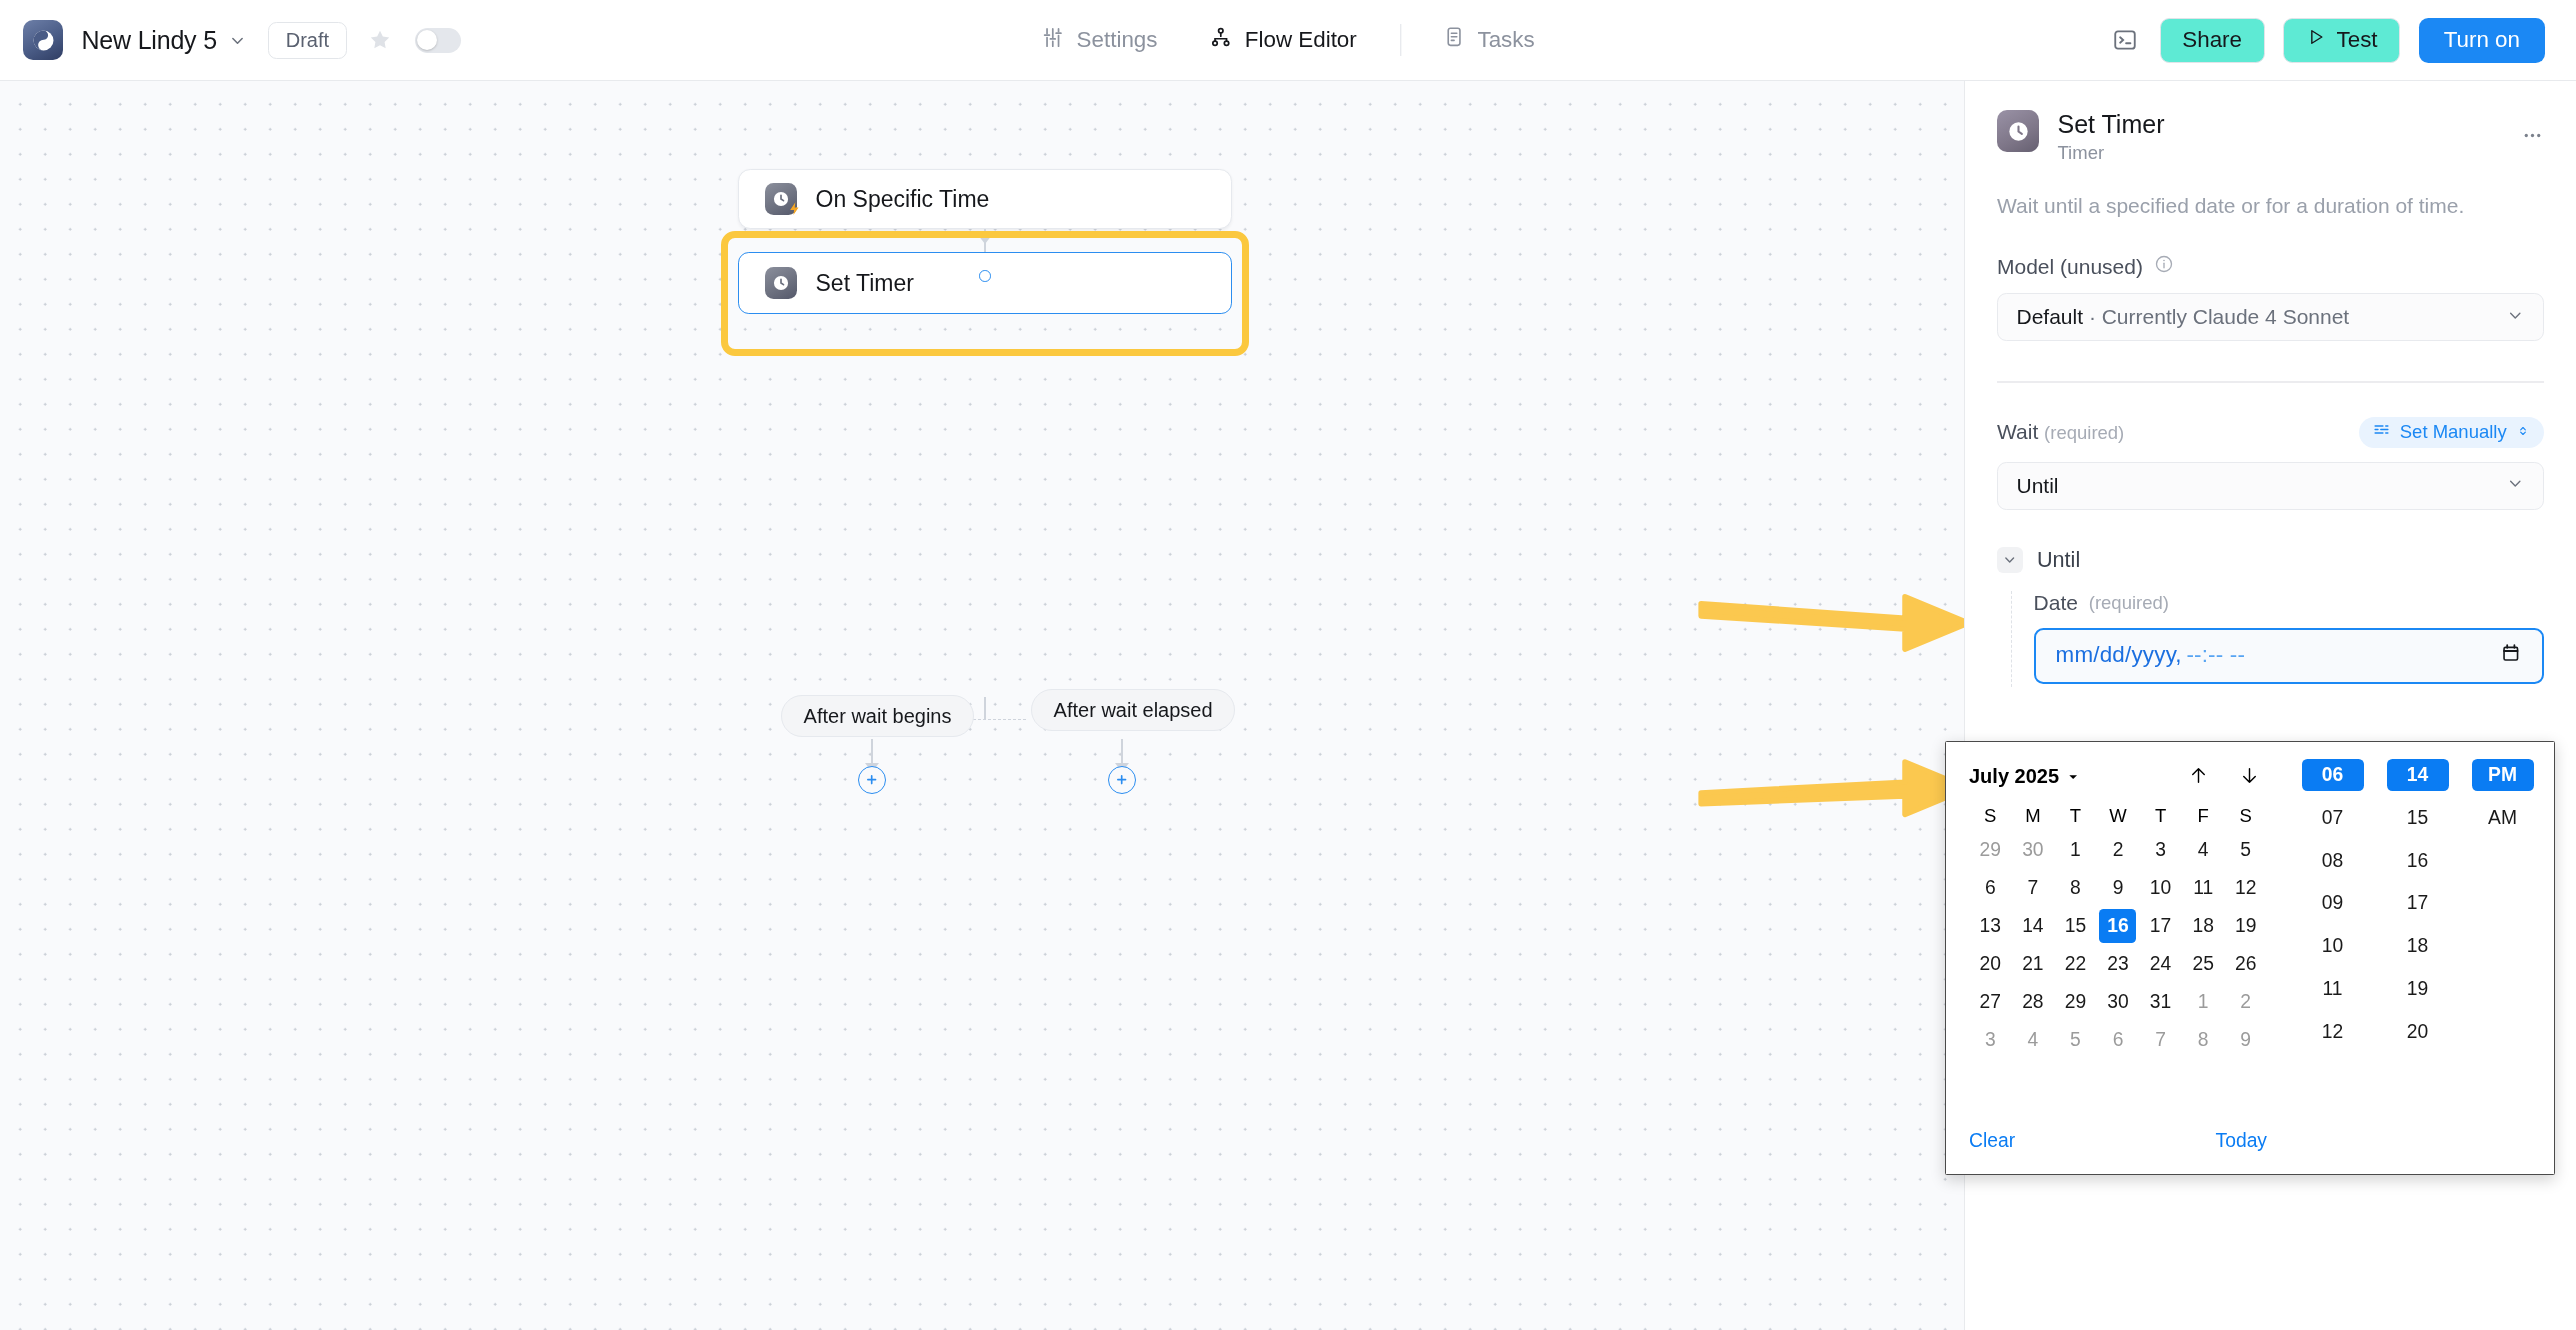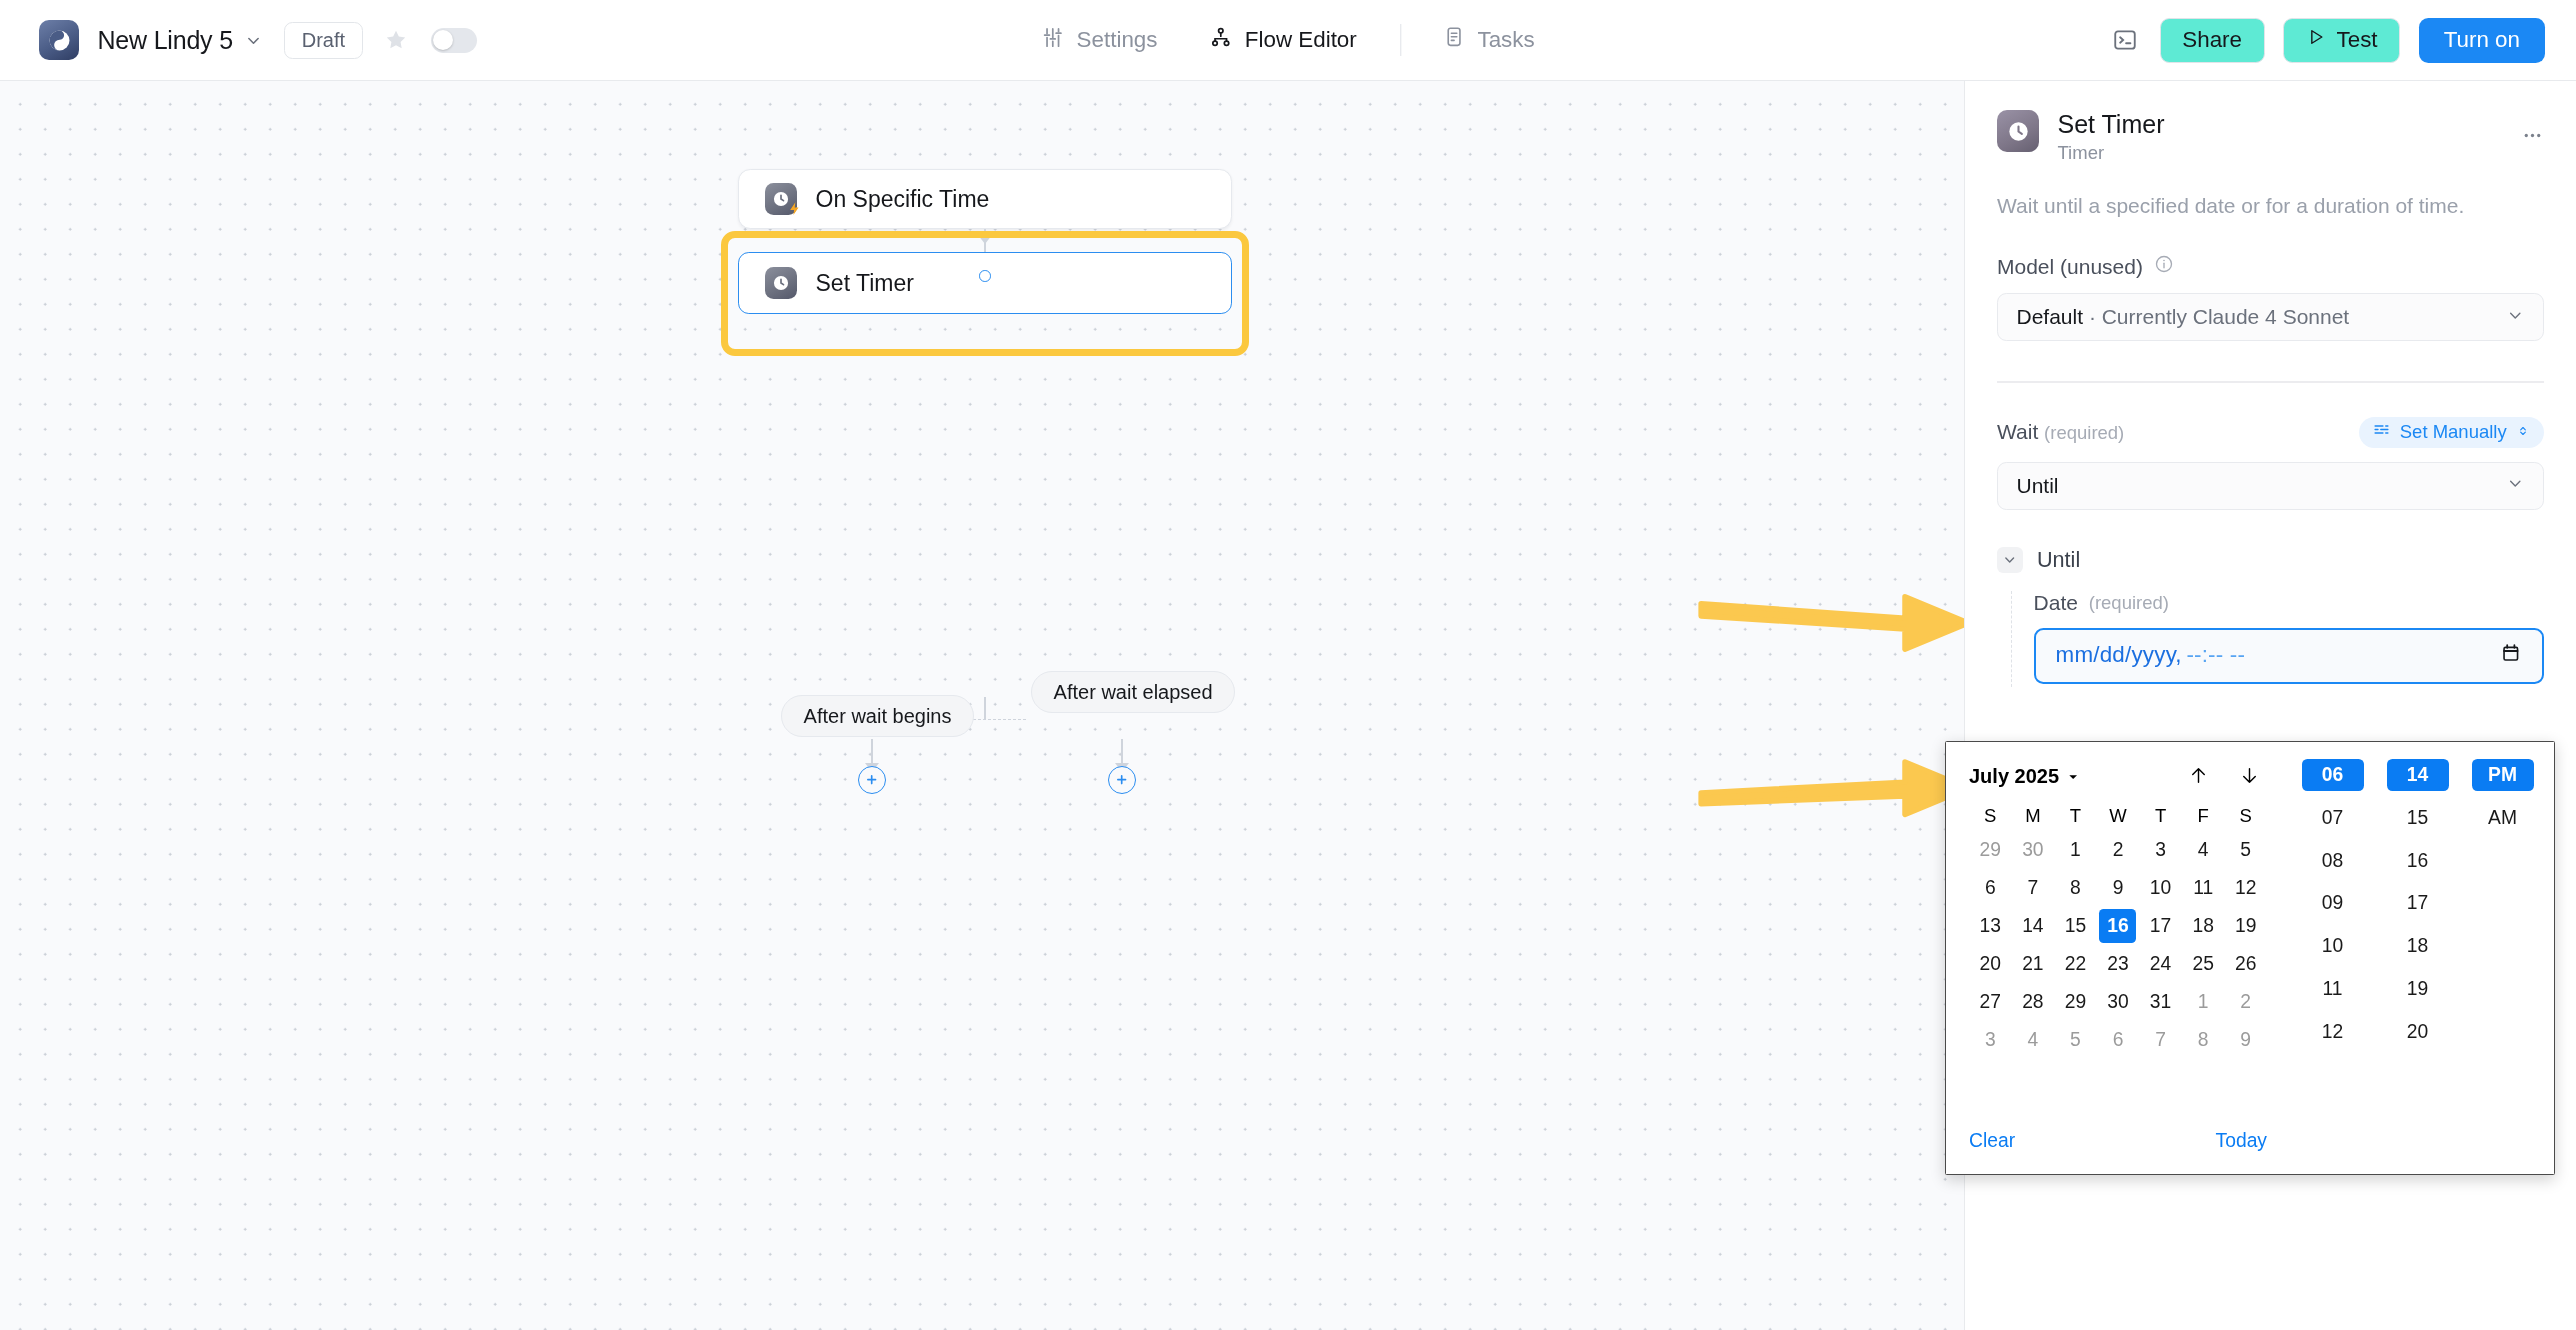--- a/index.html
+++ b/index.html
@@ -11,21 +11,21 @@
     -webkit-font-smoothing: antialiased;
   }
   #app { position: relative; width: 2576px; height: 1330px; }
 
   
   .topbar {
     position: absolute; top: 0; left: 0; width: 2576px; height: 81px;
     background: #fff; border-bottom: 0.8px solid #e8eaed;
     display: flex; align-items: center;
   }
-  .tb-left { display: flex; align-items: center; gap: 0; padding-left: 39px; }
+  .tb-left { display: flex; align-items: center; gap: 0; padding-left: 23px; }
   .app-logo {
     width: 40px; height: 40px; border-radius: 10px;
     background: linear-gradient(150deg,#6d7fa8 0%,#4a5c86 55%,#2f3d63 100%);
     display: flex; align-items: center; justify-content: center;
     flex: 0 0 auto;
   }
   .app-logo svg { display: block; }
   .lindy-title {
     font-size: 25px; color: #16181c; font-weight: 400;
     margin-left: 18.5px; letter-spacing: -0.2px; white-space: nowrap;
@@ -118,21 +118,21 @@
   }
   #edge-v1-head { left: 978px; top: 154px; }
 
   .branch-chip {
     position: absolute; height: 42px; padding: 0 21.6px;
     border: 0.8px solid #e6e9ee; border-radius: 21px; background: #f4f5f7;
     display: flex; align-items: center; font-size: 20px; color: #16181c;
     white-space: nowrap;
   }
   #chip-begins { left: 781px; top: 614px; }
-  #chip-elapsed { left: 1031px; top: 590px; }
+  #chip-elapsed { left: 1031px; top: 608px; }
 
   .dashed-h {
     position: absolute; left: 903px; top: 638px; width: 123px; height: 0;
     border-top: 1.5px dashed #cfd4dc;
   }
   #stub-up { position: absolute; left: 984px; top: 616px; width: 1.5px; height: 23px; background:#cfd4dc; }
 
   .branch-arrow { position: absolute; width: 1.5px; height: 32px; background: #cfd4dc; }
   #ba1 { left: 871px; top: 658px; }
   #ba2 { left: 1121px; top: 658px; }

